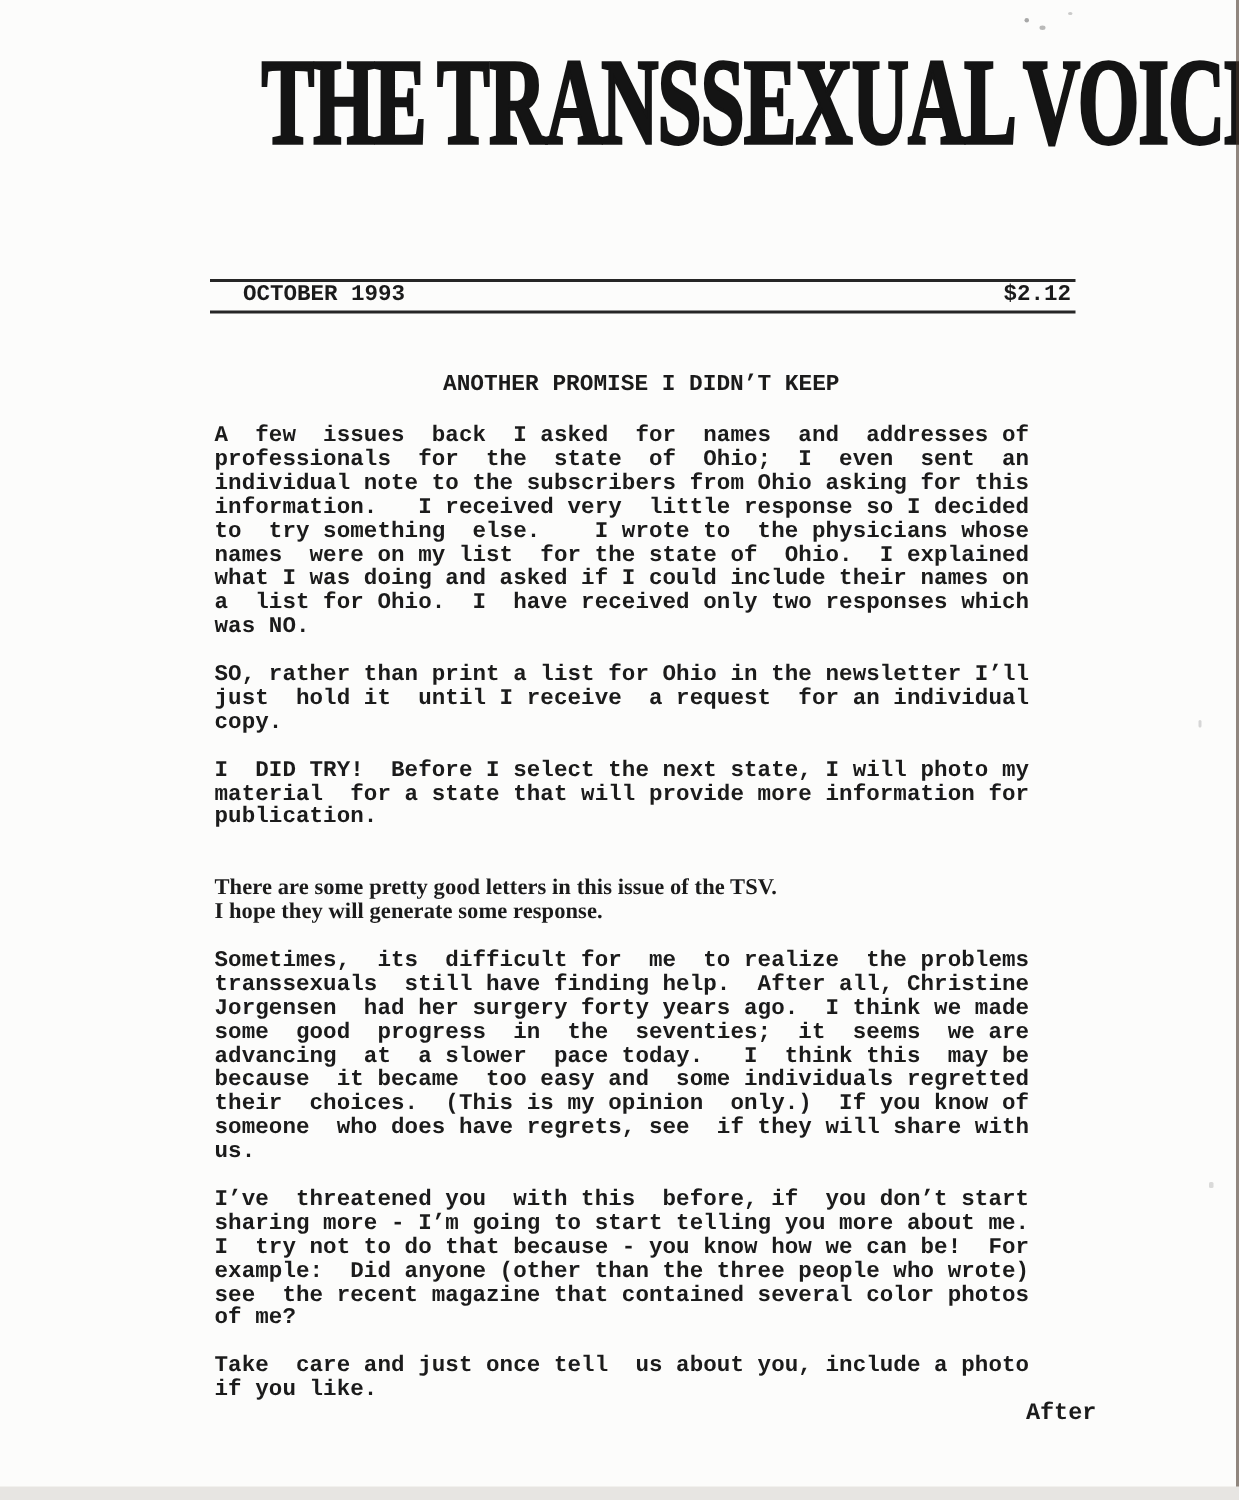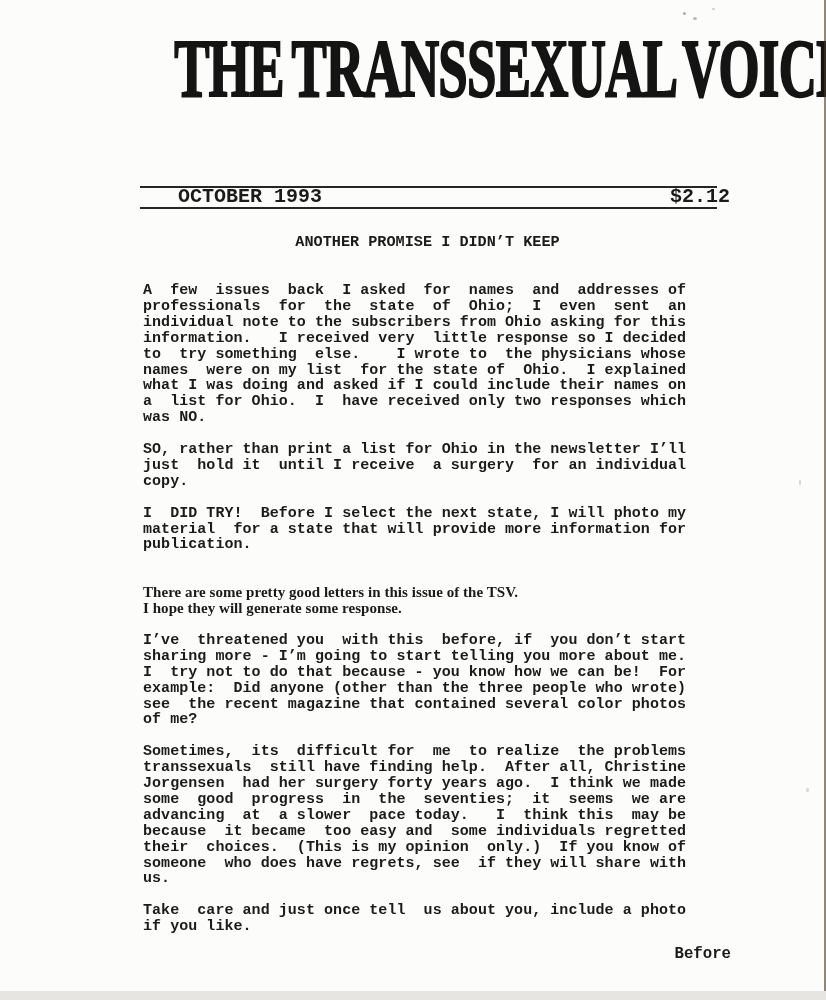--- a/index.html
+++ b/index.html
@@ -33,49 +33,49 @@
   }
 
   
   .rule {
     position: absolute; left: 140px; width: 577px; height: 2px;
     background: #262626;
   }
   .rule-top { top: 186px; }
   .rule-bottom { top: 207px; }
   .dateline {
-    position: absolute; top: 188px; left: 156px; width: 577px;
+    position: absolute; top: 188px; left: 140px; width: 577px;
     display: flex; justify-content: space-between; align-items: baseline;
-    font-weight: bold; font-size: 20px; line-height: 18px;
+    font-weight: bold; font-size: 15px; line-height: 18px;
   }
   .dateline .date { padding-left: 22px; }
   .dateline .price { padding-right: 3px; }
 
   
   .article-title {
-    position: absolute; top: 234px; left: 143px; width: 569px;
+    position: absolute; top: 248px; left: 143px; width: 569px;
     text-align: center;
     font-weight: bold; font-size: 15.2px; line-height: 16px;
     letter-spacing: 0;
   }
   .article-body {
     position: absolute; top: 283px; left: 143px; width: 575px;
   }
   .article-body pre.para {
     margin: 0 0 15.9px 0;
     font-family: "Liberation Mono", "DejaVu Sans Mono", monospace;
     font-weight: bold;
     font-size: 15px;
     line-height: 15.9px;
     letter-spacing: 0.05px;
     color: #1b1b1b;
     white-space: pre;
   }
   .article-body pre.para:nth-of-type(4) { margin-top: 31.8px; font-family: Liberation Serif, serif; } 
-  .article-body pre.para:last-of-type { margin-bottom: 12px; }
+  .article-body pre.para:last-of-type { margin-bottom: 0; }
   .signature {
     text-align: right;
     margin-right: -13px;
     font-weight: bold;
     font-size: 15.7px;
     line-height: 15.9px;
   }
 
   
   .scan-edge-right {
@@ -116,45 +116,45 @@
     <pre class="para">A  few  issues  back  I asked  for  names  and  addresses of
 professionals  for  the  state  of  Ohio;  I  even  sent  an
 individual note to the subscribers from Ohio asking for this
 information.   I received very  little response so I decided
 to  try something  else.    I wrote to  the physicians whose
 names  were on my list  for the state of  Ohio.  I explained
 what I was doing and asked if I could include their names on
 a  list for Ohio.  I  have received only two responses which
 was NO.</pre>
       <pre class="para">SO, rather than print a list for Ohio in the newsletter I’ll
-just  hold it  until I receive  a surgery  for an individual
+just  hold it  until I receive  a request  for an individual
 copy.</pre>
       <pre class="para">I  DID TRY!  Before I select the next state, I will photo my
 material  for a state that will provide more information for
 publication.</pre>
       <pre class="para">There are some pretty good letters in this issue of the TSV.
 I hope they will generate some response.</pre>
-      <pre class="para">I’ve  threatened you  with this  before, if  you don’t start
-sharing more - I’m going to start telling you more about me.
-I  try not to do that because - you know how we can be!  For
-example:  Did anyone (other than the three people who wrote)
-see  the recent magazine that contained several color photos
-of me?</pre>
       <pre class="para">Sometimes,  its  difficult for  me  to realize  the problems
 transsexuals  still have finding help.  After all, Christine
 Jorgensen  had her surgery forty years ago.  I think we made
 some  good  progress  in  the  seventies;  it  seems  we are
 advancing  at  a slower  pace today.   I  think this  may be
 because  it became  too easy and  some individuals regretted
 their  choices.  (This is my opinion  only.)  If you know of
 someone  who does have regrets, see  if they will share with
 us.</pre>
+      <pre class="para">I’ve  threatened you  with this  before, if  you don’t start
+sharing more - I’m going to start telling you more about me.
+I  try not to do that because - you know how we can be!  For
+example:  Did anyone (other than the three people who wrote)
+see  the recent magazine that contained several color photos
+of me?</pre>
       <pre class="para">Take  care and just once tell  us about you, include a photo
 if you like.</pre>
-      <div class="signature">Before</div>
+      <div class="signature">After</div>
   </div>
 
   <div class="scan-edge-right"></div>
   <div class="speck speck1"></div>
   <div class="speck speck2"></div>
   <div class="speck speck3"></div>
   <div class="speck speck4"></div>
   <div class="speck speck5"></div>
   <div class="bottom-band"></div>
 

